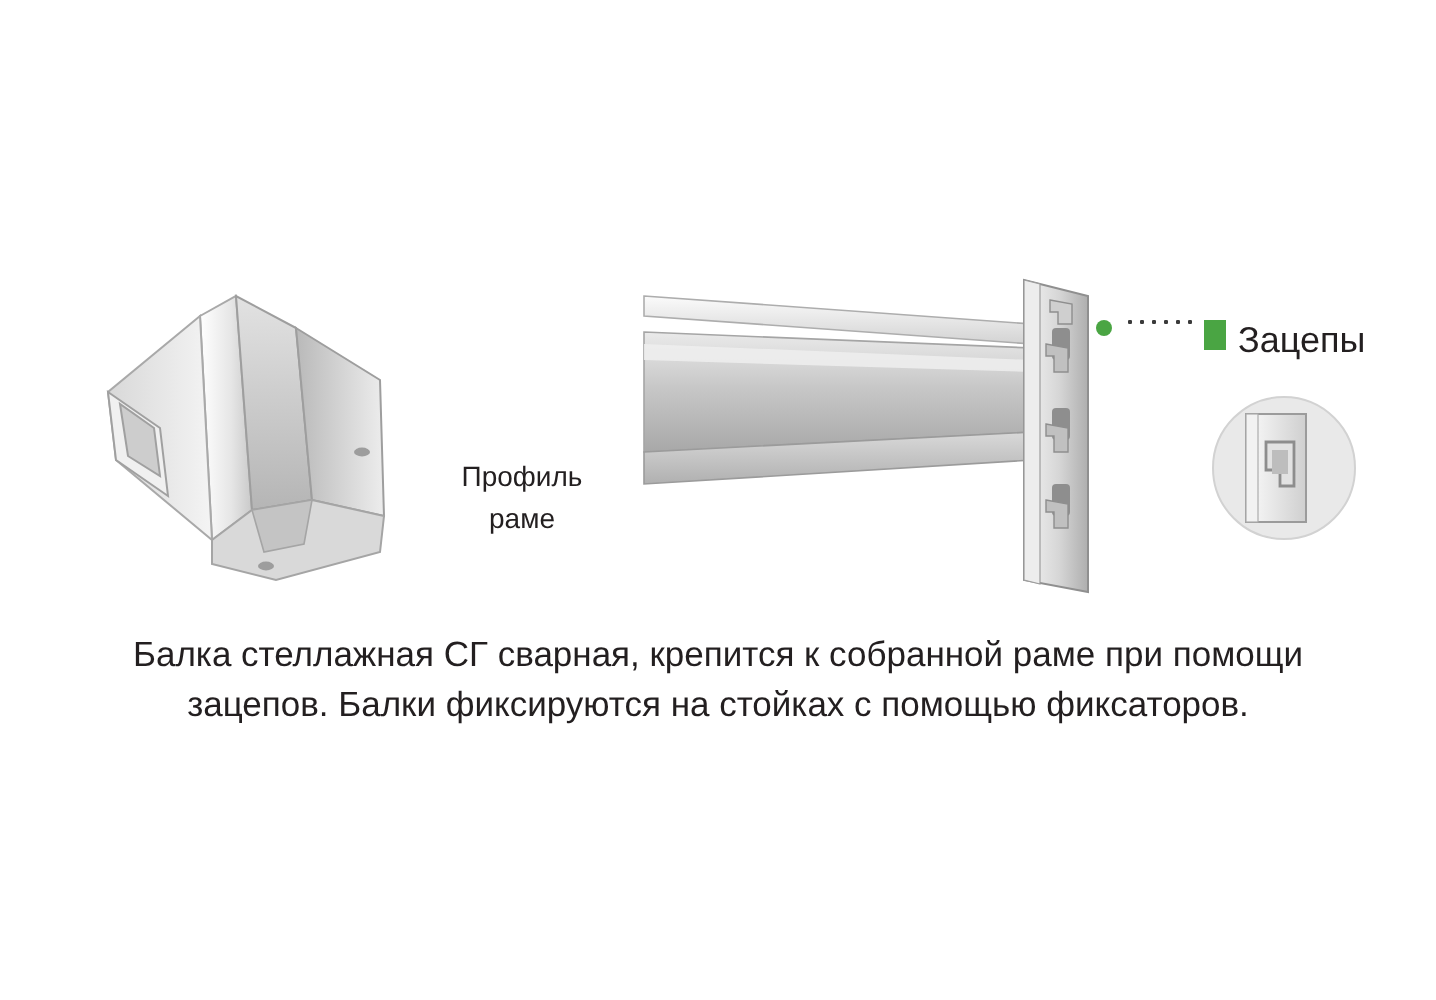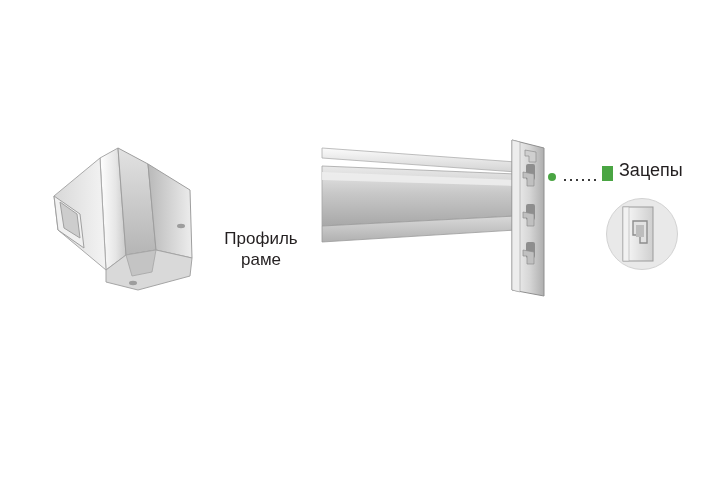--- a/index.html
+++ b/index.html
@@ -28,42 +28,42 @@
     height: 165px;
   }
   .profile-art svg { display: block; }
 
   .profile-label {
     position: absolute;
     left: 196px;
     top: 228px;
     width: 130px;
     text-align: center;
-    font-size: 17px;
+    font-size: 14px;
     line-height: 21px;
     color: #231f20;
   }
 
   
   .beam-art {
     position: absolute;
     left: 320px;
     top: 130px;
     width: 260px;
     height: 180px;
   }
   .beam-art svg { display: block; }
 
   
   .hook-callout {
     position: absolute;
     left: 548px;
     top: 160px;
     display: flex;
-    align-items: flex-end;
+    align-items: flex-start;
     gap: 6px;
   }
   .callout-dot {
     width: 8px;
     height: 8px;
     border-radius: 50%;
     background: #4aa543;
     flex: 0 0 auto;
   }
   .callout-dots {
@@ -226,16 +226,17 @@
         </linearGradient>
       </defs>
       <rect x="16" y="8" width="30" height="54" fill="url(#insetPlate)" stroke="#9b9b9b" stroke-width="1"></rect>
       <rect x="16" y="8" width="6" height="54" fill="#f2f2f2" stroke="#acacac" stroke-width="0.6"></rect>
       <path d="M26 22 h14 v22 h-7 v-8 h-7 z" fill="#e2e2e2" stroke="#8d8d8d" stroke-width="1.4"></path>
       <rect x="29" y="26" width="8" height="12" fill="#bdbdbd"></rect>
     </svg>
   </div>
 
   <div class="caption">
-    <br>
+    <span>Балка стеллажная СГ сварная, крепится к собранной раме при помощи</span><br>
+    <span>зацепов. Балки фиксируются на стойках с помощью фиксаторов.</span>
   </div>
 
 </div>
 
 </body></html>

